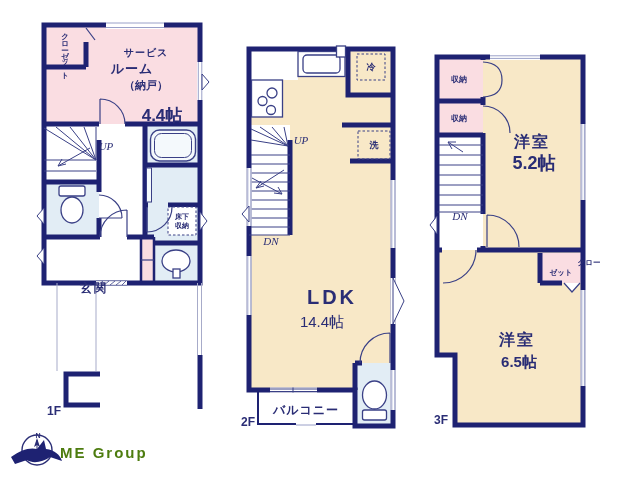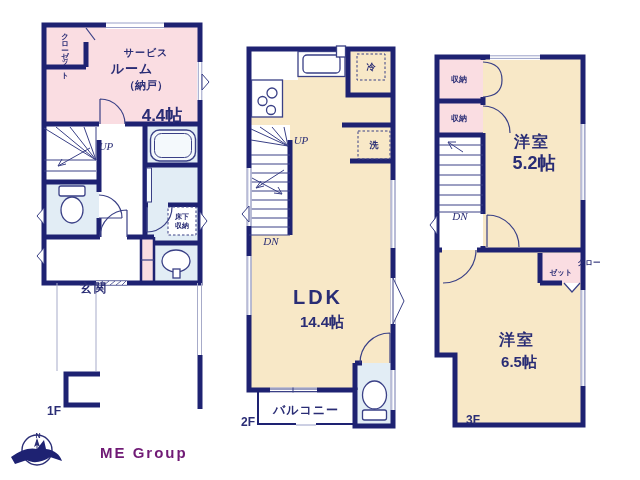--- a/index.html
+++ b/index.html
@@ -3,22 +3,22 @@
 <meta charset="utf-8">
 <style>
   html,body{margin:0;padding:0;background:#ffffff;}
   #canvas{position:relative;width:640px;height:480px;background:#ffffff;overflow:hidden;
           font-family:"Liberation Sans",sans-serif;}
   svg{position:absolute;left:0;top:0;}
   .lbl{position:absolute;color:#2a2d75;font-weight:700;white-space:nowrap;
        transform:translate(-50%,-50%);line-height:1.15;text-align:center;}
   .lbl-it{font-family:"Liberation Serif",serif;font-style:italic;font-weight:400;}
   .vtext{writing-mode:vertical-rl;letter-spacing:1px;}
-  .logo-text{position:absolute;color:#701a75;font-weight:700;letter-spacing:2px;
-             transform:translate(0,-50%);margin-left:40px;}
+  .logo-text{position:absolute;color:#4d7c0f;font-weight:700;letter-spacing:2px;
+             transform:translate(0,-50%);}
 </style>
 </head>
 <body>
 
 <div id="canvas">
 
 <svg width="640" height="480" viewBox="0 0 640 480">
 
   <g>
 
@@ -199,32 +199,32 @@
 <div class="lbl lbl-it" style="left:106px;top:146px;font-size:11px;">UP</div>
 <div class="lbl" style="left:182px;top:217px;font-size:7px;">床下</div>
 <div class="lbl" style="left:182px;top:226px;font-size:7px;">収納</div>
 <div class="lbl" style="left:94px;top:258px;font-size:12px;letter-spacing:2px;margin-top:31px;">玄関</div>
 <div class="lbl" style="left:54px;top:412px;font-size:12px;">1F</div>
 
 <div class="lbl" style="left:371px;top:67px;font-size:9px;">冷</div>
 <div class="lbl" style="left:374px;top:145px;font-size:9px;">洗</div>
 <div class="lbl lbl-it" style="left:301px;top:140px;font-size:11px;">UP</div>
 <div class="lbl lbl-it" style="left:271px;top:241px;font-size:11px;">DN</div>
-<div class="lbl" style="left:318px;top:297px;font-size:20px;letter-spacing:3px;font-weight:600;">LDK</div>
-<div class="lbl" style="left:322px;top:322px;font-size:15px;font-weight:700;">14.4帖</div>
+<div class="lbl" style="left:332px;top:297px;font-size:20px;letter-spacing:3px;font-weight:600;">LDK</div>
+<div class="lbl" style="left:322px;top:322px;font-size:15px;font-weight:400;">14.4帖</div>
 <div class="lbl" style="left:306px;top:411px;font-size:12px;letter-spacing:1px;">バルコニー</div>
 <div class="lbl" style="left:248px;top:423px;font-size:12px;">2F</div>
 
 <div class="lbl" style="left:459px;top:80px;font-size:8px;">収納</div>
 <div class="lbl" style="left:459px;top:119px;font-size:8px;">収納</div>
 <div class="lbl" style="left:532px;top:142px;font-size:16px;letter-spacing:2px;">洋室</div>
 <div class="lbl" style="left:534px;top:163px;font-size:18px;">5.2帖</div>
 <div class="lbl lbl-it" style="left:460px;top:216px;font-size:11px;">DN</div>
 <div class="lbl" style="left:561px;top:263px;font-size:7.5px;margin-left:28px;">クロー</div>
 <div class="lbl" style="left:561px;top:273px;font-size:7.5px;text-align:right;">ゼット</div>
 <div class="lbl" style="left:517px;top:340px;font-size:16px;letter-spacing:2px;">洋室</div>
 <div class="lbl" style="left:519px;top:362px;font-size:15px;">6.5帖</div>
-<div class="lbl" style="left:441px;top:421px;font-size:12px;margin-left:32px;">3F</div>
+<div class="lbl" style="left:441px;top:421px;font-size:12px;">3F</div>
 
 <div class="lbl" style="left:38px;top:436px;font-size:7px;">N</div>
 <div class="logo-text" style="left:60px;top:452px;font-size:15px;">ME Group</div>
 
 </div>
 
 </body></html>

